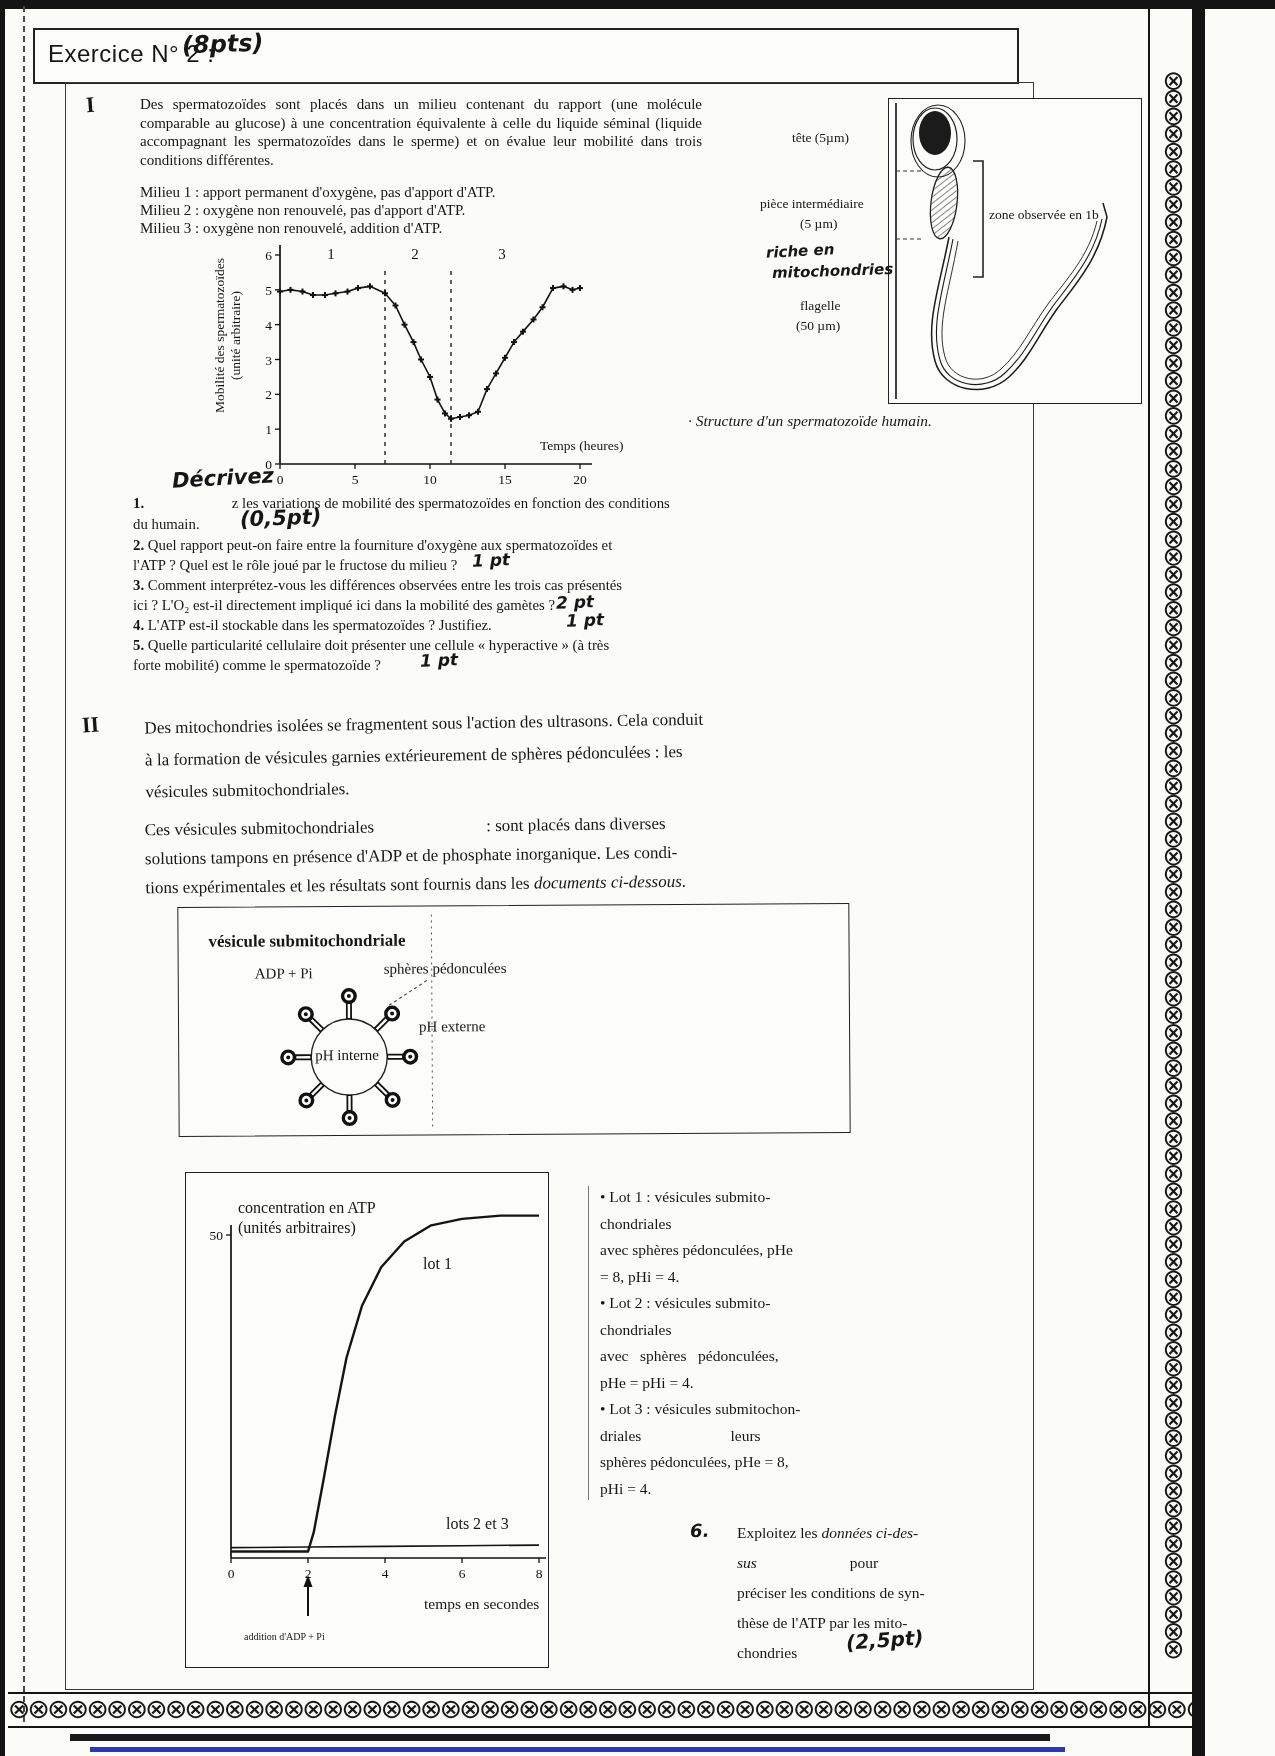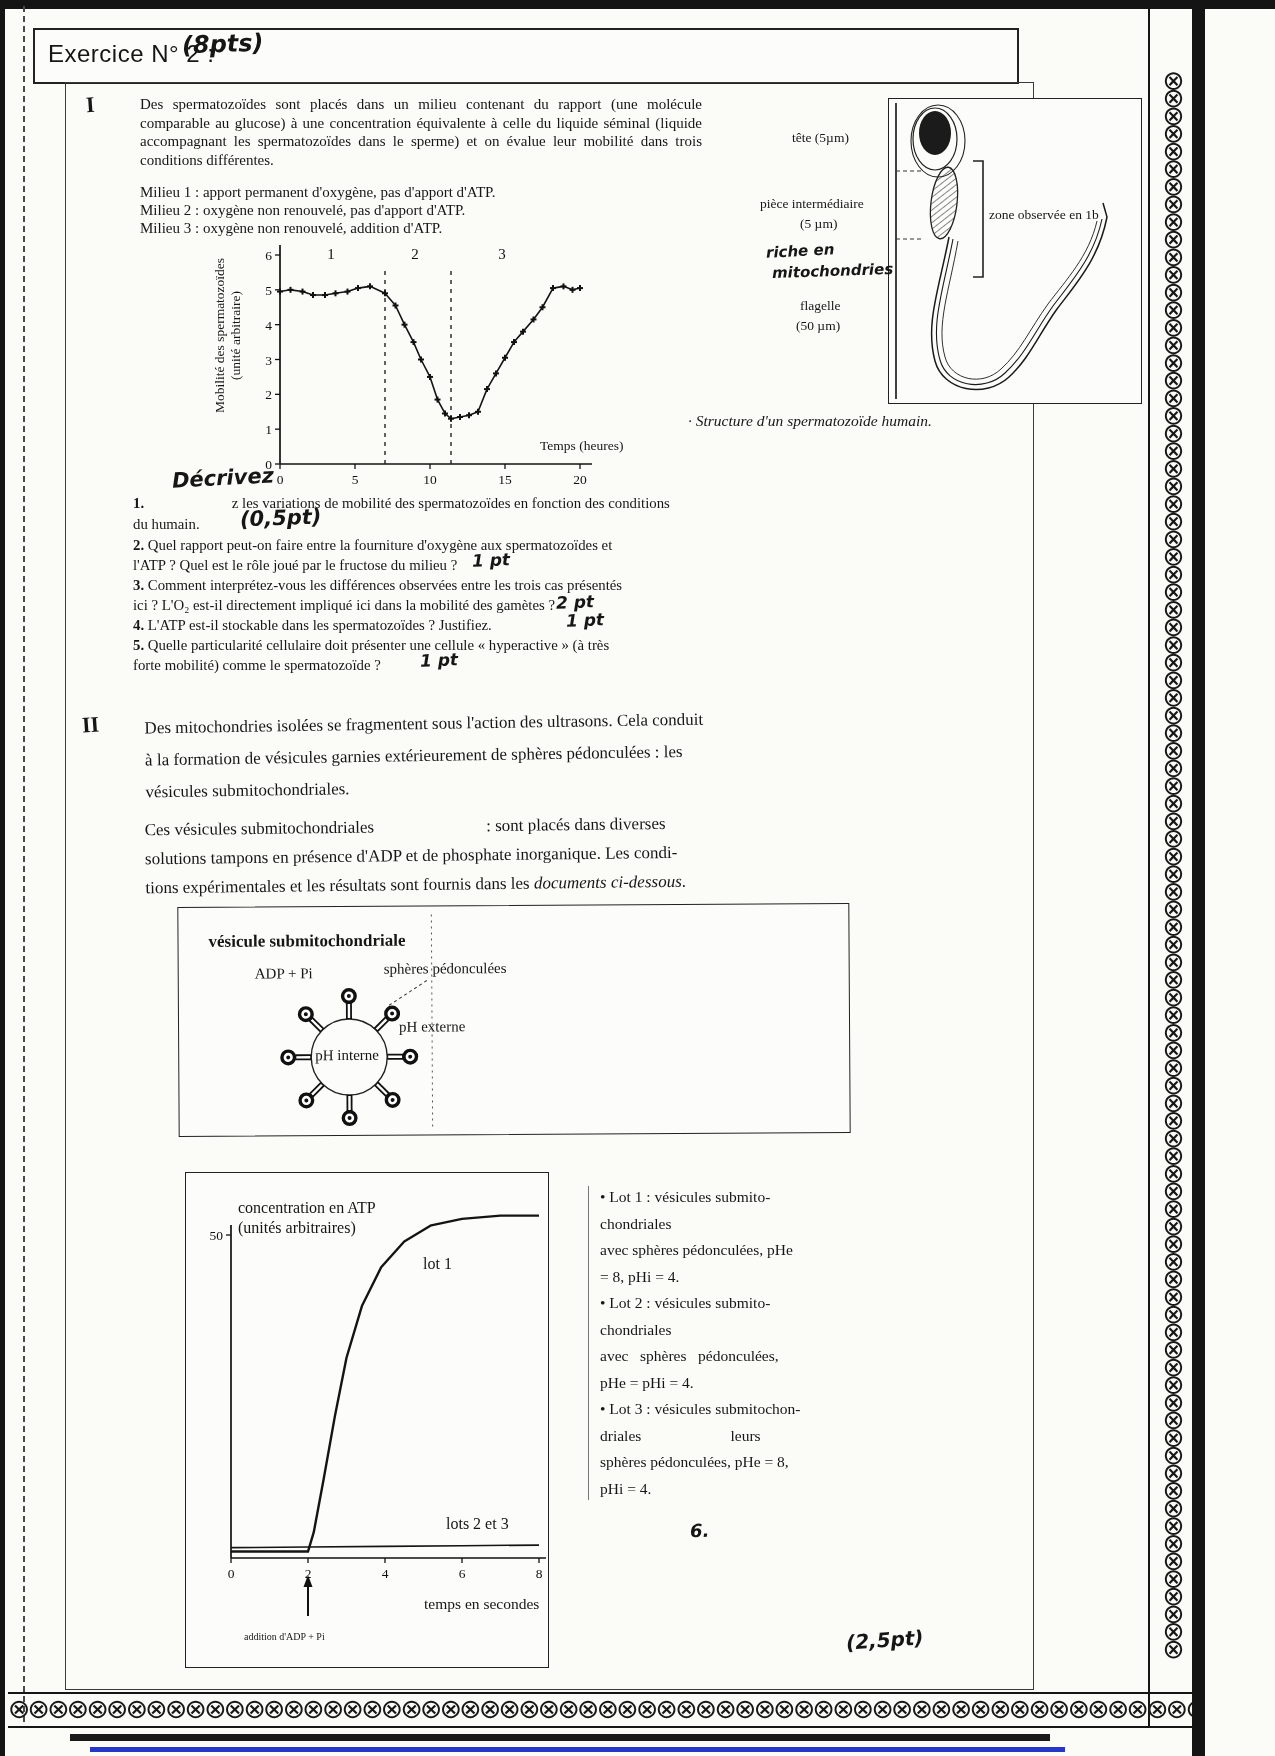--- a/index.html
+++ b/index.html
@@ -304,21 +304,21 @@
         <line x1="143.1299423149112" y1="123.12994231491119" x2="131.81623381592644" y2="111.81623381592644" stroke="#111" stroke-width="6"></line>
         <line x1="142.42283553372465" y1="122.42283553372465" x2="132.523340597113" y2="112.52334059711298" stroke="#fff" stroke-width="2.4"></line>
         <circle cx="126.86648634762061" cy="106.8664863476206" r="8" fill="#111"></circle>
         <circle cx="126.86648634762061" cy="106.8664863476206" r="4.6" fill="#fff"></circle>
         <circle cx="126.86648634762061" cy="106.8664863476206" r="2" fill="#111"></circle>
         <line x1="248" y1="74" x2="208" y2="100" stroke="#333" stroke-width="1" stroke-dasharray="3 3"></line>
       </svg>
     <div class="abs ves-title nw" style="left:30px;top:24px;">vésicule submitochondriale</div>
     <div class="abs ves-label nw" style="left:76px;top:58px;">ADP + Pi</div>
     <div class="abs ves-label nw" style="left:205px;top:54px;">sphères pédonculées</div>
-    <div class="abs ves-label nw" style="left:220px;top:112px;">pH externe</div>
+    <div class="abs ves-label nw" style="left:240px;top:112px;">pH externe</div>
     <div class="abs ves-label nw" style="left:136px;top:140px;">pH interne</div>
   </div>
 
   <div class="abs atp-box">
     <svg id="chart2-svg" width="360" height="470">
         <line x1="45" y1="52" x2="45" y2="385" stroke="#111" stroke-width="1.7"></line>
         <line x1="45" y1="385" x2="365" y2="385" stroke="#111" stroke-width="1.7"></line>
         <line x1="45" y1="385" x2="45" y2="390" stroke="#111" stroke-width="1.3"></line>
         <text x="45" y="405" text-anchor="middle" class="tick">0</text>
         <line x1="122" y1="385" x2="122" y2="390" stroke="#111" stroke-width="1.3"></line>
@@ -354,15 +354,22 @@
     <div class="pre">chondriales</div>
     <div class="pre">avec   sphères   pédonculées,</div>
     <div class="pre">pHe = pHi = 4.</div>
     <div class="pre">• Lot 3 : vésicules submitochon-</div>
     <div class="pre">driales                       leurs</div>
     <div class="pre">sphères pédonculées, pHe = 8,</div>
     <div class="pre">pHi = 4.</div>
   </div>
 
   <span class="abs hand" style="left:690px;top:1520px;font-size:18px;font-style:italic;">6.</span>
+  <div class="abs q6" style="left:737px;top:1518px;">
+    <div class="pre"><span>Exploitez les </span><span class="ital">données ci-des-</span></div>
+    <div class="pre"><span class="ital">sus</span><span>                        pour</span></div>
+    <div class="pre">préciser les conditions de syn-</div>
+    <div class="pre">thèse de l'ATP par les mito-</div>
+    <div class="pre">chondries</div>
+  </div>
   <span class="abs hand" style="left:846px;top:1628px;font-size:20px;transform:rotate(-4deg);">(2,5pt)</span>
 
 </div>
 
 </body></html>

